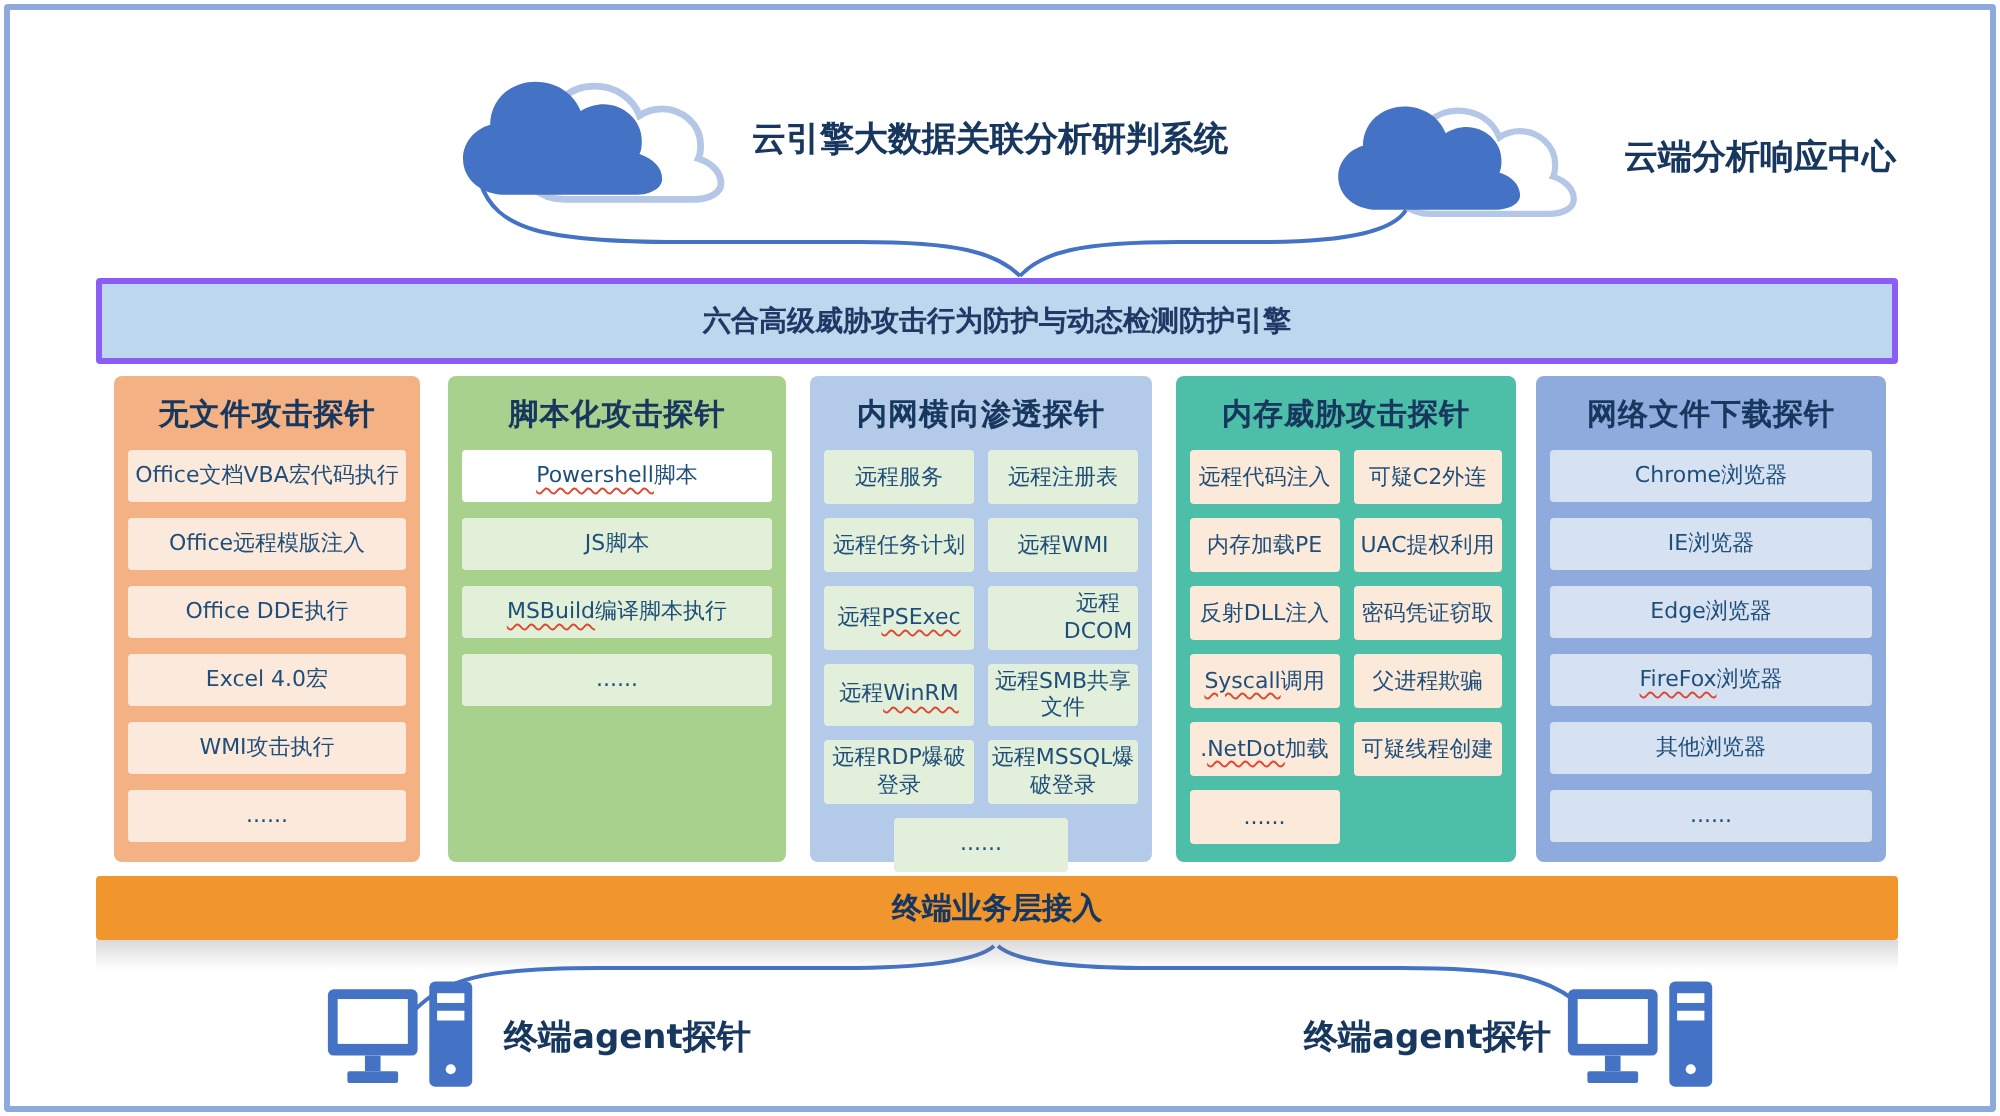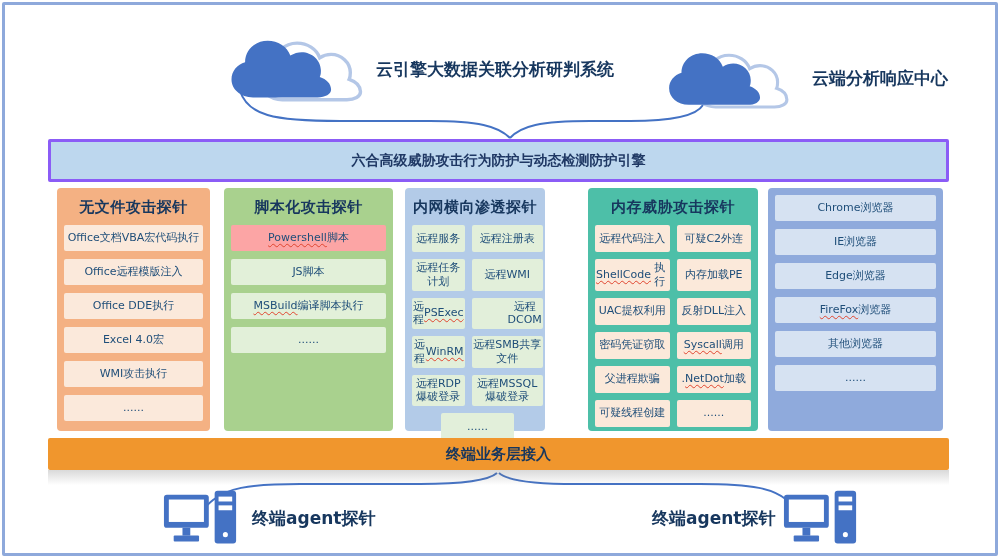--- a/index.html
+++ b/index.html
@@ -87,60 +87,60 @@
         <div class="probe-item" style="background: rgb(251, 233, 219);">Office远程模版注入</div>
         <div class="probe-item" style="background: rgb(251, 233, 219);">Office DDE执行</div>
         <div class="probe-item" style="background: rgb(251, 233, 219);">Excel 4.0宏</div>
         <div class="probe-item" style="background: rgb(251, 233, 219);">WMI攻击执行</div>
         <div class="probe-item" style="background: rgb(251, 233, 219);">......</div>
       </div>
     </div>
     <div class="column" style="left: 224px; width: 169px; background: rgb(169, 209, 142);">
       <div class="col-title">脚本化攻击探针</div>
       <div class="col-body-single">
-        <div class="probe-item" style="background: #fca5a5;"><span class="sq">Powershell</span>脚本</div>
+        <div class="probe-item" style="background: #ffffff;"><span class="sq">Powershell</span>脚本</div>
         <div class="probe-item" style="background: rgb(226, 240, 217);">JS脚本</div>
         <div class="probe-item" style="background: rgb(226, 240, 217);"><span class="sq">MSBuild</span>编译脚本执行</div>
         <div class="probe-item" style="background: rgb(226, 240, 217);">......</div>
       </div>
     </div>
-    <div class="column" style="left: 405px; width: 140px; background: rgb(179, 203, 232);">
+    <div class="column" style="left: 405px; width: 171px; background: rgb(179, 203, 232);">
       <div class="col-title">内网横向渗透探针</div>
       <div class="col-body-double">
         <div class="probe-item" style="background: rgb(226, 239, 218);">远程服务</div>
         <div class="probe-item" style="background: rgb(226, 239, 218);">远程注册表</div>
         <div class="probe-item" style="background: rgb(226, 239, 218);">远程任务计划</div>
         <div class="probe-item" style="background: rgb(226, 239, 218);">远程WMI</div>
         <div class="probe-item" style="background: rgb(226, 239, 218);">远程<span class="sq">PSExec</span></div>
         <div class="probe-item" style="background: rgb(226, 239, 218); padding-left: 36px;">远程DCOM</div>
         <div class="probe-item" style="background: rgb(226, 239, 218);">远程<span class="sq">WinRM</span></div>
         <div class="probe-item" style="background: rgb(226, 239, 218);">远程SMB共享文件</div>
         <div class="probe-item" style="background: rgb(226, 239, 218);">远程RDP爆破登录</div>
         <div class="probe-item" style="background: rgb(226, 239, 218);">远程MSSQL爆破登录</div>
         <div class="probe-item footer-item" style="background: rgb(226, 239, 218);">......</div>
       </div>
     </div>
     <div class="column" style="left: 588px; width: 170px; background: rgb(77, 191, 168);">
       <div class="col-title">内存威胁攻击探针</div>
       <div class="col-body-double">
         <div class="probe-item" style="background: rgb(251, 233, 218);">远程代码注入</div>
         <div class="probe-item" style="background: rgb(251, 233, 218);">可疑C2外连</div>
-        <div class="probe-item" style="background: rgb(251, 233, 218);"><span class="sq">ShellCode</span>执行</div>
         <div class="probe-item" style="background: rgb(251, 233, 218);">内存加载PE</div>
         <div class="probe-item" style="background: rgb(251, 233, 218);">UAC提权利用</div>
         <div class="probe-item" style="background: rgb(251, 233, 218);">反射DLL注入</div>
         <div class="probe-item" style="background: rgb(251, 233, 218);">密码凭证窃取</div>
         <div class="probe-item" style="background: rgb(251, 233, 218);"><span class="sq">Syscall</span>调用</div>
         <div class="probe-item" style="background: rgb(251, 233, 218);">父进程欺骗</div>
         <div class="probe-item" style="background: rgb(251, 233, 218);">.<span class="sq">NetDot</span>加载</div>
         <div class="probe-item" style="background: rgb(251, 233, 218);">可疑线程创建</div>
         <div class="probe-item" style="background: rgb(251, 233, 218);">......</div>
       </div>
     </div>
     <div class="column" style="left: 768px; width: 175px; background: rgb(143, 170, 220);">
+      <div class="col-title">网络文件下载探针</div>
       <div class="col-body-single">
         <div class="probe-item" style="background: rgb(214, 226, 242);">Chrome浏览器</div>
         <div class="probe-item" style="background: rgb(214, 226, 242);">IE浏览器</div>
         <div class="probe-item" style="background: rgb(214, 226, 242);">Edge浏览器</div>
         <div class="probe-item" style="background: rgb(214, 226, 242);"><span class="sq">FireFox</span>浏览器</div>
         <div class="probe-item" style="background: rgb(214, 226, 242);">其他浏览器</div>
         <div class="probe-item" style="background: rgb(214, 226, 242);">......</div>
       </div>
     </div>
   </div>

